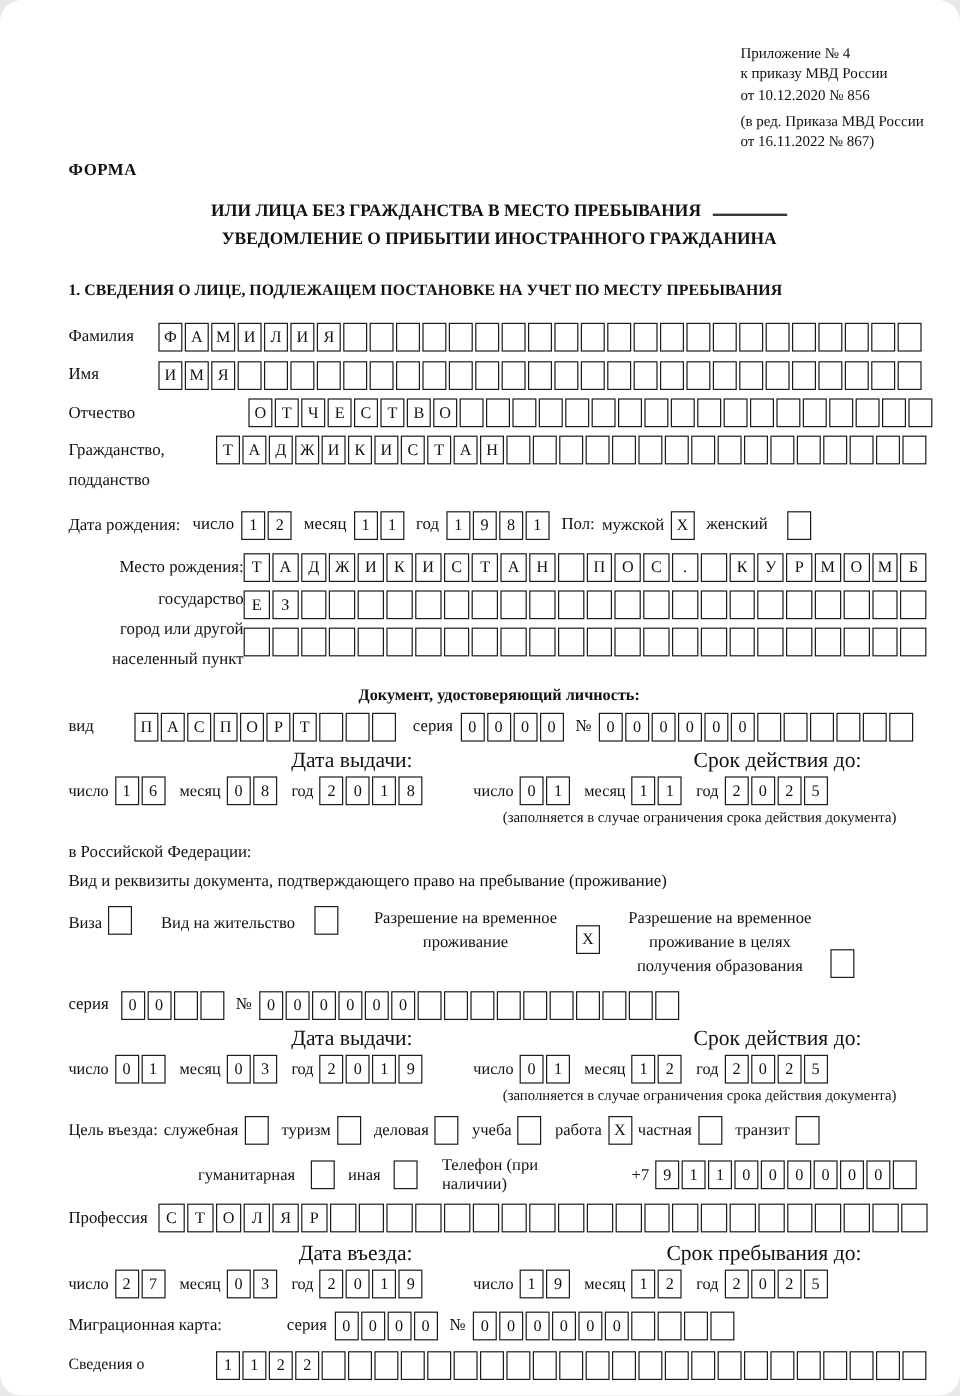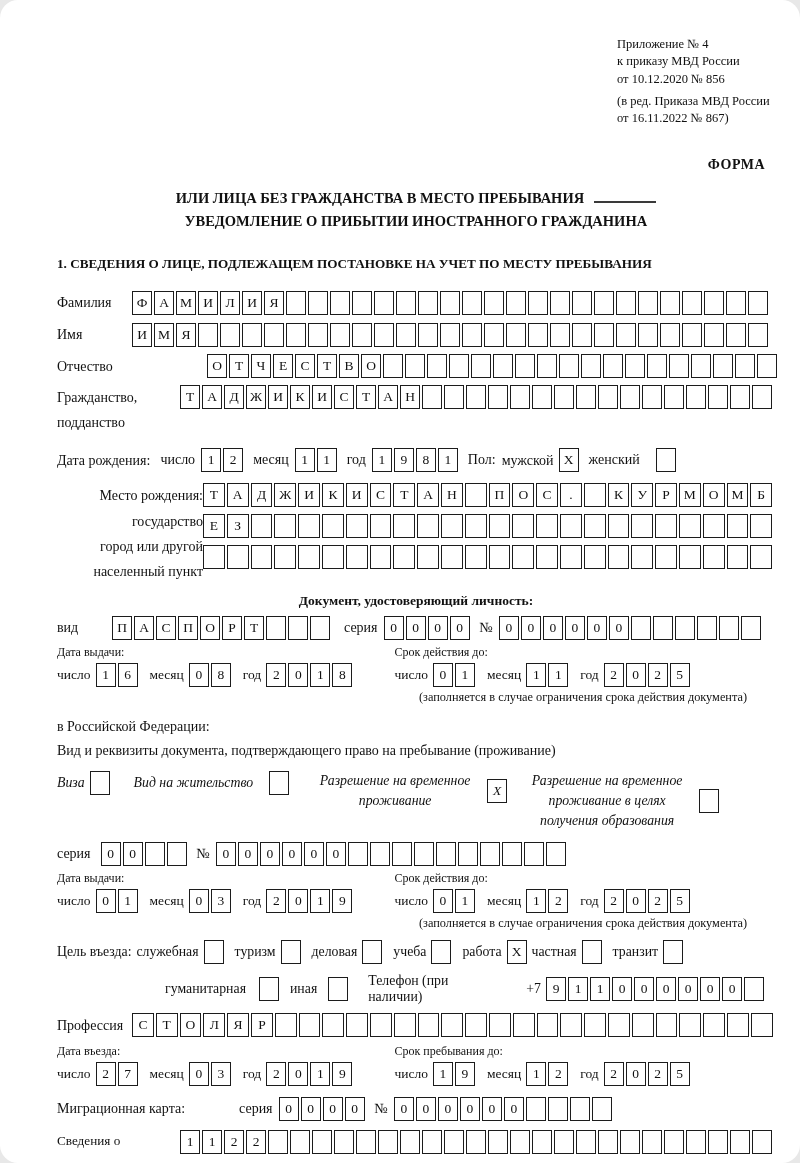--- a/index.html
+++ b/index.html
@@ -5,21 +5,21 @@
   * { box-sizing: border-box; }
   html,body { margin:0; padding:0; background:#e8e8e8; }
   .page {
     width:800px; height:1163px; margin:0 auto; background:#ffffff;
     font-family:"Liberation Serif","DejaVu Serif",serif; color:#111;
     padding:36px 25px 0 57px; overflow:hidden; position:relative;border-radius:18px;
   }
   
   .annex { margin-left:560px; font-size:12.5px; line-height:1.38; }
   .annex .gap-top { margin-top:5px; }
-  .forma { font-weight:bold; font-size:14px; text-align:right; padding-right:10px; margin-top:30px; letter-spacing:.5px; }
+  .forma { font-weight:bold; font-size:14px; padding-right:10px; margin-top:8px; letter-spacing:.5px; }
   
   .title { text-align:center; font-weight:bold; font-size:14.5px; line-height:1.55; margin-top:14px; }
   .underline { display:inline-block; width:62px; border-bottom:2px solid #3a3a3a; height:12px; margin-left:10px; }
   .sec-heading { font-weight:bold; font-size:13.2px; margin-top:24px; }
   
   .frow { display:flex; align-items:center; margin-top:6px; }
   .frow.top { align-items:flex-start; }
   .flabel { font-size:14px; flex:0 0 auto; line-height:1.85; }
   .flabel.multi { line-height:1.8; }
   .w75 { width:75px; } .w123 { width:123px; } .w146 { width:146px;text-align:right; } .w150 { width:150px; } .w55 { width:55px; }
@@ -34,29 +34,29 @@
   .stack > .cells { margin-top:7px; }
   .stack > .cells:first-child { margin-top:0; }
   .inline-lbl { font-size:14px; margin:0 6px 0 10px; }
   .inline-lbl.first { margin-left:10px; }
   .doc-header { text-align:center; font-weight:bold; font-size:13.5px; margin-top:9px; }
   
   .datesec { display:flex; margin-top:4px; }
   .datecol { }
   .datecol.left { width:47%; }
   .datecol.right { flex:1;font-family:Liberation Serif, serif; }
-  .datehead { text-align:left; font-size:12px; width:85%; }
+  .datehead { text-align:right; font-size:18px; width:85%; }
   .dategroup { display:flex; align-items:center; margin-top:3px; }
   .dategroup .lbl { font-size:13.5px; margin-right:5px; }
   .dategroup .lbl.nxt { margin-left:12px; }
   .note { font-size:12.3px; text-align:right; padding-right:28px; margin-top:3px; }
   .permit-intro { font-size:14px; margin-top:10px; line-height:1.7; }
   
   .optrow { display:flex; align-items:flex-start; margin-top:8px; }
-  .opt { display:flex; align-items:center;font-style:italic; }
+  .opt { display:flex; align-items:flex-end; }
   .opt .olbl { font-size:13.8px; line-height:1.45; }
   .opt .olbl.center { text-align:center; }
   .opt .cells { margin-left:8px; margin-top:0; }
   .purpose-row { display:flex; align-items:center; margin-top:9px; flex-wrap:nowrap; }
   .purpose-row .plbl { font-size:13.8px; margin-right:5px; }
   .purpose-row .cells { margin-right:11px; }
   .indent110 { margin-left:108px; }
   
   .reps { display:flex; align-items:flex-start; margin-top:8px; }
   .reps .flabel { font-size:13.2px; line-height:1.6; }

